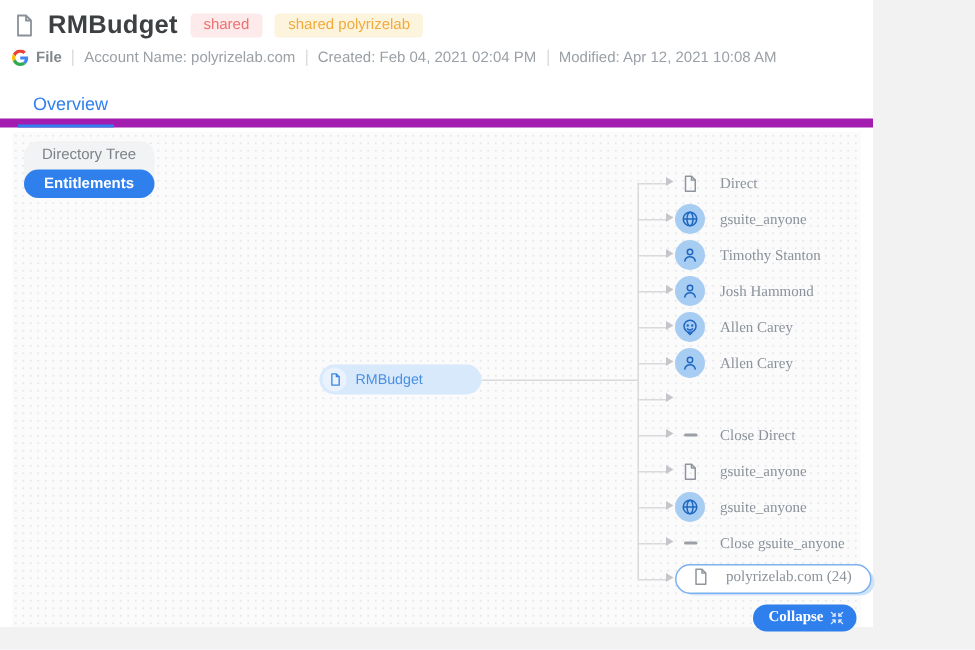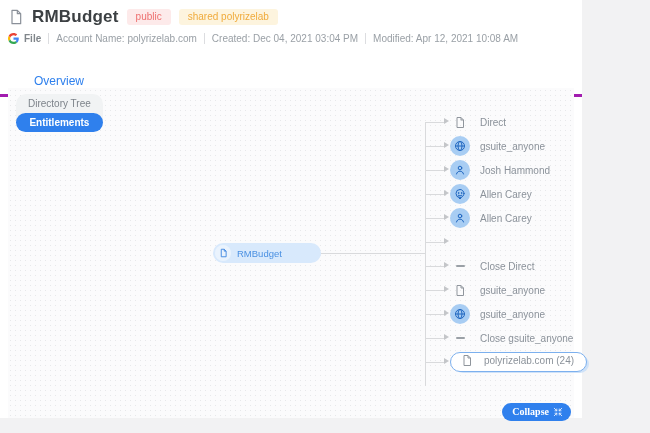--- a/index.html
+++ b/index.html
@@ -27,22 +27,22 @@
   .badge-shared { background: #fdf4de; color: #f0ab3c; }
   .meta-row {
     display: flex; align-items: center; gap: 7px;
     margin-top: 6px; font-size: 10px; color: #9aa0a6;
   }
   .meta-row .g-logo { display: inline-flex; margin-right: -2px; }
   .meta-strong { color: #80868b; font-weight: bold; text-align: center; }
   .sep { width: 1px; height: 11px; background: #dcdde0; display: inline-block; }
   
   .tabbar {
-    margin-top: 26px; padding-left: 24px;
-    border-bottom: 3px solid #a21caf;
+    margin-top: 14px; padding-left: 12px;
+    border-bottom: 6px solid #a21caf;
     height: 27px;
   }
   .tab {
     display: inline-block; font-size: 12px; color: #2f80ed;
     padding: 4px 18px 8px 10px; position: relative; cursor: pointer;
   }
   .tab.active::after {
     content: ""; position: absolute; left: 0; right: 14px; bottom: -1px;
     height: 2px; background: #2f80ed;
   }
@@ -74,21 +74,21 @@
   .root-node .node-ic {
     width: 16px; height: 16px; border-radius: 50%;
     background: #eaf3fd; display: inline-flex; align-items: center; justify-content: center;
     color: #3d86e0;
   }
   .root-node .node-label { font-size: 9.5px; color: #4a90e2; }
   
   .root-link { position: absolute; left: 313px; top: 165px; width: 104px; height: 1px; background: #d9dadc; }
   .trunk { position: absolute; left: 417px; top: 34px; width: 1px; height: 264px; background: #d9dadc; }
   
-  .rows { position: absolute; left: 417px; top: 22px; }
+  .rows { position: absolute; left: 417px; top: 22px; font-family: Liberation Serif, serif; }
   .row { display: flex; align-items: center; height: 24px; }
   .branch { width: 19px; height: 1px; background: #d9dadc; position: relative; }
   .branch .arrow {
     position: absolute; right: -5px; top: -3.5px; width: 0; height: 0;
     border-left: 5px solid #c4c6c9; border-top: 3.5px solid transparent;
     border-bottom: 3.5px solid transparent;
   }
   .leaf { display: flex; align-items: center; gap: 10px; margin-left: 6px; cursor: pointer; }
   .ic {
     width: 20px; height: 20px; display: inline-flex;
@@ -120,37 +120,37 @@
 
   <header class="hdr">
     <div class="title-row">
       <span class="ftype-icon">
         <svg width="16" height="18" viewBox="0 0 24 24" fill="none" stroke="currentColor" stroke-width="1.8" stroke-linejoin="round">
             <path d="M6 2h8l5 5v15H6z"></path>
             <path d="M14 2v5h5"></path>
           </svg>
       </span>
       <h1 class="page-title">RMBudget</h1>
-      <span class="badge badge-public">public</span>
+      <span class="badge badge-public">shared</span>
       <span class="badge badge-shared">shared polyrizelab</span>
     </div>
     <div class="meta-row">
       <span class="g-logo">
         <svg width="11" height="11" viewBox="0 0 48 48">
             <path fill="#EA4335" d="M24 9.5c3.54 0 6.71 1.22 9.21 3.6l6.85-6.85C35.9 2.38 30.47 0 24 0 14.62 0 6.51 5.38 2.56 13.22l7.98 6.19C12.43 13.72 17.74 9.5 24 9.5z"></path>
             <path fill="#4285F4" d="M46.98 24.55c0-1.57-.15-3.09-.38-4.55H24v9.02h12.94c-.58 2.96-2.26 5.48-4.78 7.18l7.73 6c4.51-4.18 7.09-10.36 7.09-17.65z"></path>
             <path fill="#FBBC05" d="M10.53 28.59c-.48-1.45-.76-2.99-.76-4.59s.27-3.14.76-4.59l-7.98-6.19C.92 16.46 0 20.12 0 24c0 3.88.92 7.54 2.56 10.78l7.97-6.19z"></path>
             <path fill="#34A853" d="M24 48c6.48 0 11.93-2.13 15.89-5.81l-7.73-6c-2.15 1.45-4.92 2.3-8.16 2.3-6.26 0-11.57-4.22-13.47-9.91l-7.98 6.19C6.51 42.62 14.62 48 24 48z"></path>
           </svg>
       </span>
       <span class="meta-strong">File</span>
       <span class="sep"></span>
       <span>Account Name: polyrizelab.com</span>
       <span class="sep"></span>
-      <span>Created: Dec 04, 2021 03:04 PM</span>
+      <span>Created: Feb 04, 2021 02:04 PM</span>
       <span class="sep"></span>
       <span>Modified: Apr 12, 2021 10:08 AM</span>
     </div>
   </header>
 
   <nav class="tabbar">
     <span class="tab active">Overview</span>
   </nav>
 
   <div class="canvas">
@@ -194,20 +194,34 @@
           </span>
           <span class="leaf">
             <span class="ic circled">
               <svg width="12" height="12" viewBox="0 0 24 24" fill="none" stroke="currentColor" stroke-width="2">
                 <circle cx="12" cy="12" r="9"></circle>
                 <ellipse cx="12" cy="12" rx="4" ry="9"></ellipse>
                 <path d="M3.5 12h17"></path>
               </svg>
             </span>
             <span class="leaf-label">gsuite_anyone</span>
+          </span>
+        </div>
+        <div class="row">
+          <span class="branch">
+            <span class="arrow"></span>
+          </span>
+          <span class="leaf">
+            <span class="ic circled">
+              <svg width="12" height="12" viewBox="0 0 24 24" fill="none" stroke="currentColor" stroke-width="2" stroke-linecap="round">
+                <circle cx="12" cy="8" r="3.6"></circle>
+                <path d="M5 20c.8-3.6 3.6-5.6 7-5.6s6.2 2 7 5.6"></path>
+              </svg>
+            </span>
+            <span class="leaf-label">Timothy Stanton</span>
           </span>
         </div>
         <div class="row">
           <span class="branch">
             <span class="arrow"></span>
           </span>
           <span class="leaf">
             <span class="ic circled">
               <svg width="12" height="12" viewBox="0 0 24 24" fill="none" stroke="currentColor" stroke-width="2" stroke-linecap="round">
                 <circle cx="12" cy="8" r="3.6"></circle>

